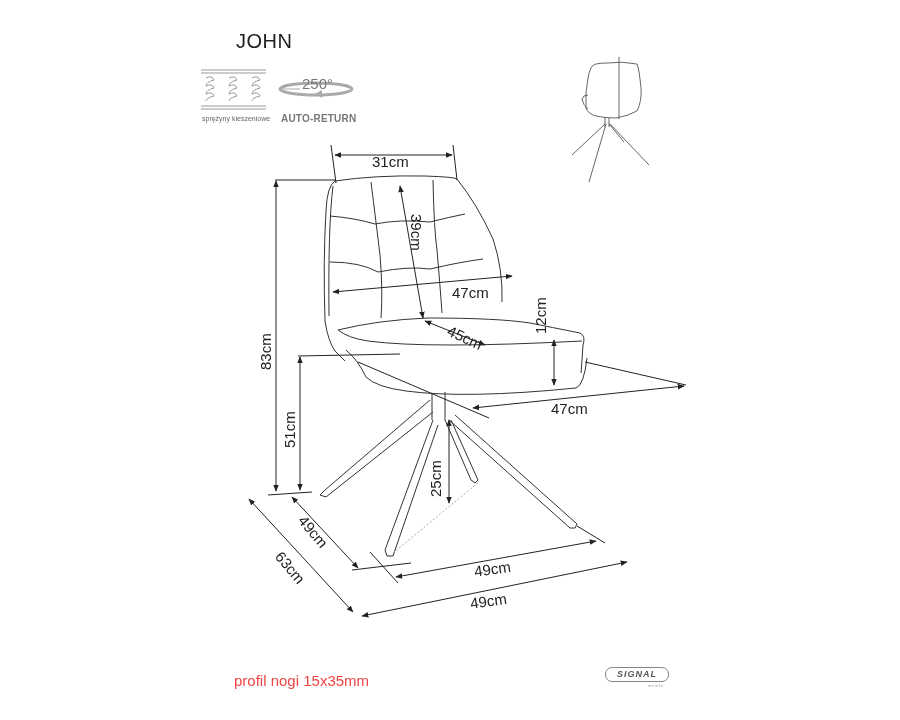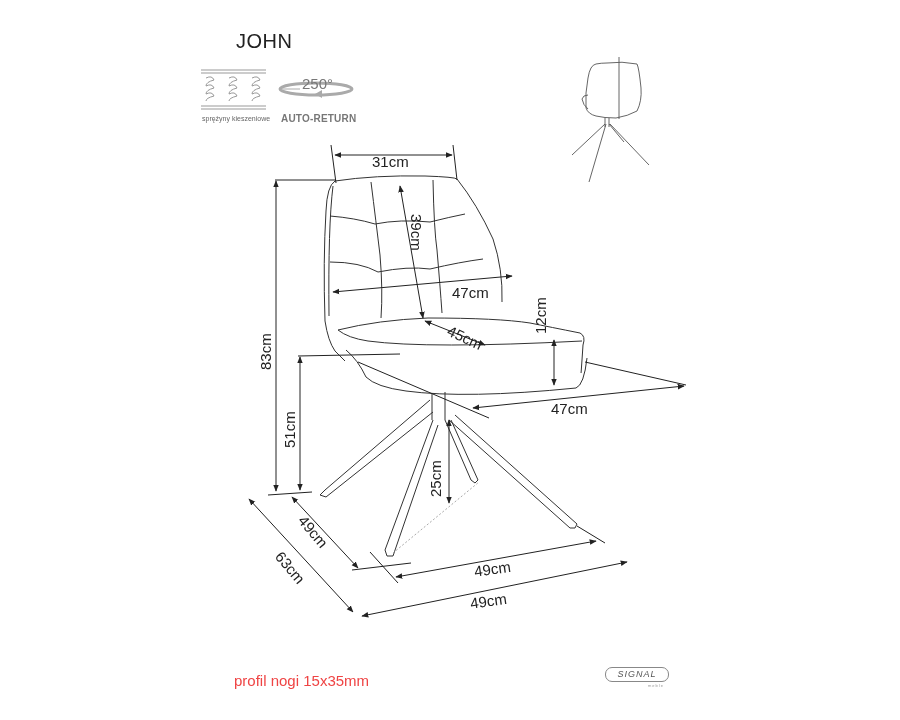--- a/index.html
+++ b/index.html
@@ -4,21 +4,21 @@
 <style>
   html, body { margin: 0; padding: 0; background: #ffffff; }
   body { width: 900px; height: 720px; position: relative; overflow: hidden; font-family: "Liberation Sans", sans-serif; }
   .abs { position: absolute; }
   .title { left: 236px; top: 30px; font-size: 20px; color: #222; letter-spacing: 0.5px; }
   .feat-label-1 { left: 202px; top: 115px; font-size: 7px; color: #666; }
   .feat-label-2 { left: 281px; top: 113px; font-size: 10px; color: #777; font-weight: bold; letter-spacing: 0.2px; }
   .deg { left: 302px; top: 75px; font-size: 15px; color: #777; }
   .dim { font-size: 15px; color: #222; white-space: nowrap; }
   .footer { left: 234px; top: 660px; font-size: 15px; color: #ef4444; margin-top: 12px; }
-  .brand { left: 605px; top: 667px; width: 62px; height: 13px; border: 1px solid #888; border-radius: 7px; font-size: 9px; font-weight: normal; font-style: italic; color: #555; text-align: center; line-height: 13px; letter-spacing: 1px; }
+  .brand { left: 605px; top: 667px; width: 62px; height: 13px; border: 1px solid #888; border-radius: 7px; font-size: 9px; font-weight: bold; font-style: italic; color: #555; text-align: center; line-height: 13px; letter-spacing: 1px; }
   .brand-sub { left: 648px; top: 683px; font-size: 4px; color: #999; letter-spacing: 1px; }
   svg { position: absolute; left: 0; top: 0; }
   .ln { stroke: #333; stroke-width: 1; fill: none; }
   .ln2 { stroke: #555; stroke-width: 0.9; fill: none; }
   .lt { stroke: #999; stroke-width: 1.1; fill: none; }
 </style>
 </head>
 <body>
 
 <svg width="900" height="720" viewBox="0 0 900 720">

